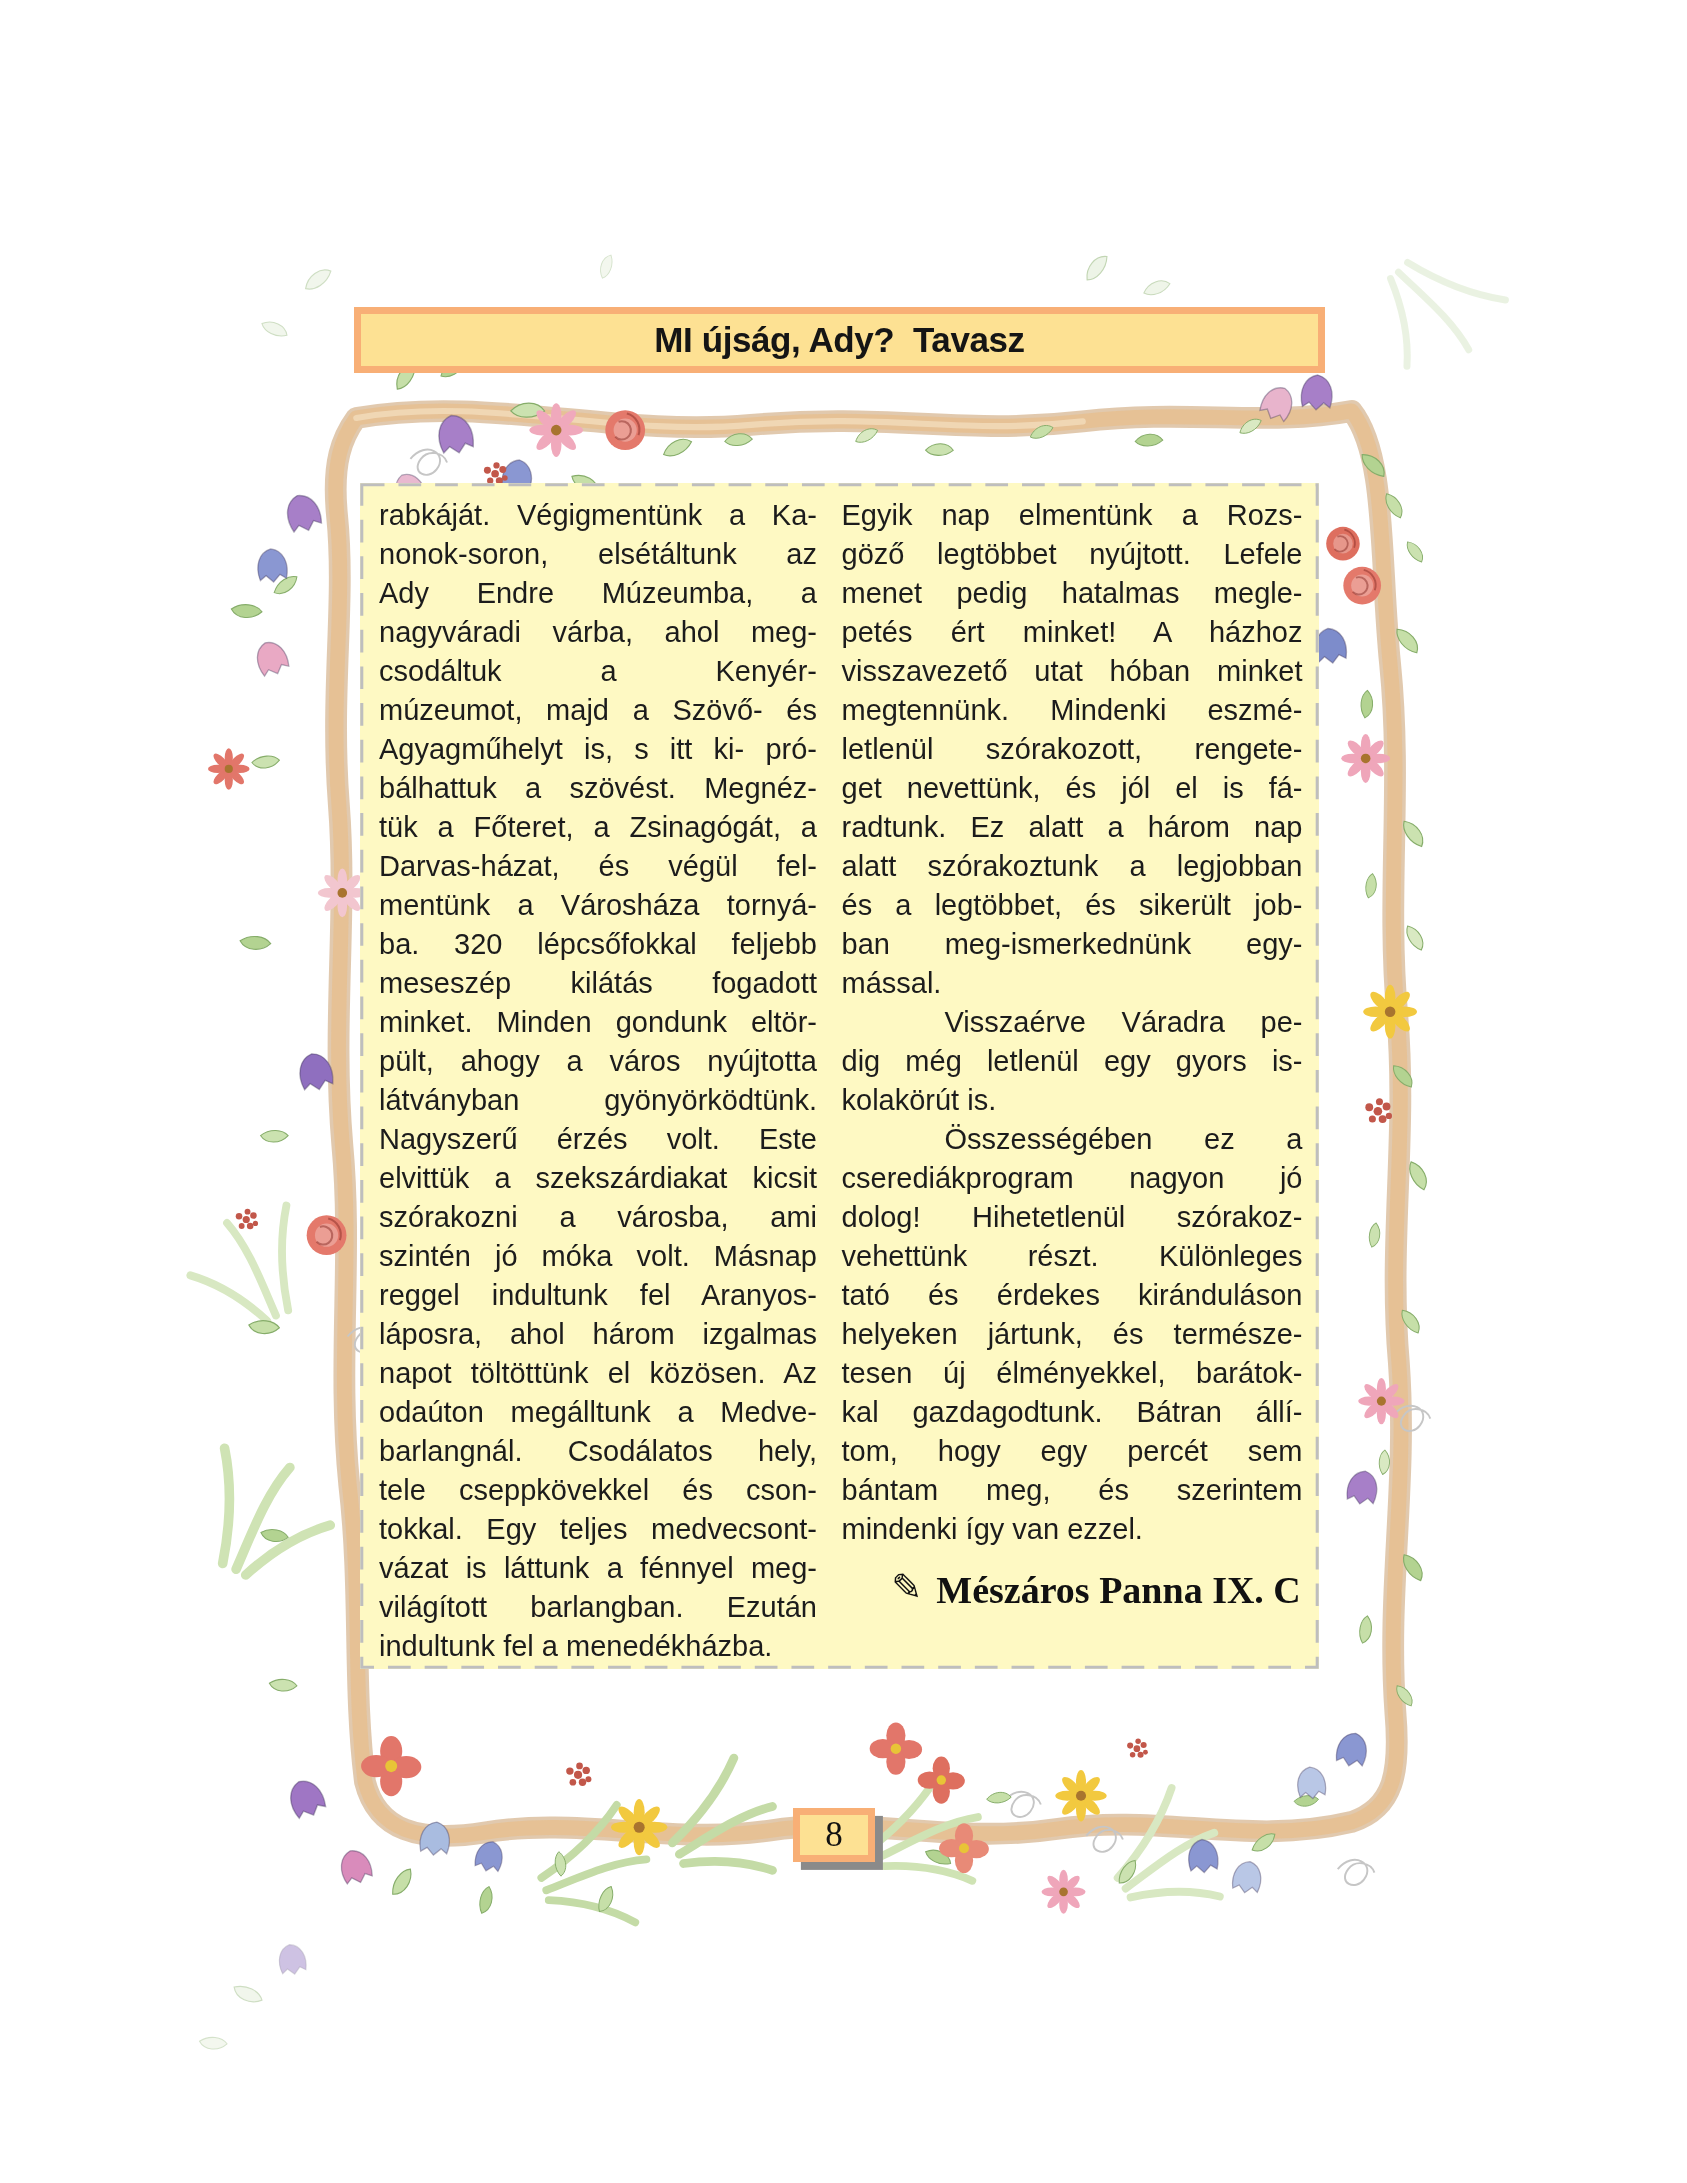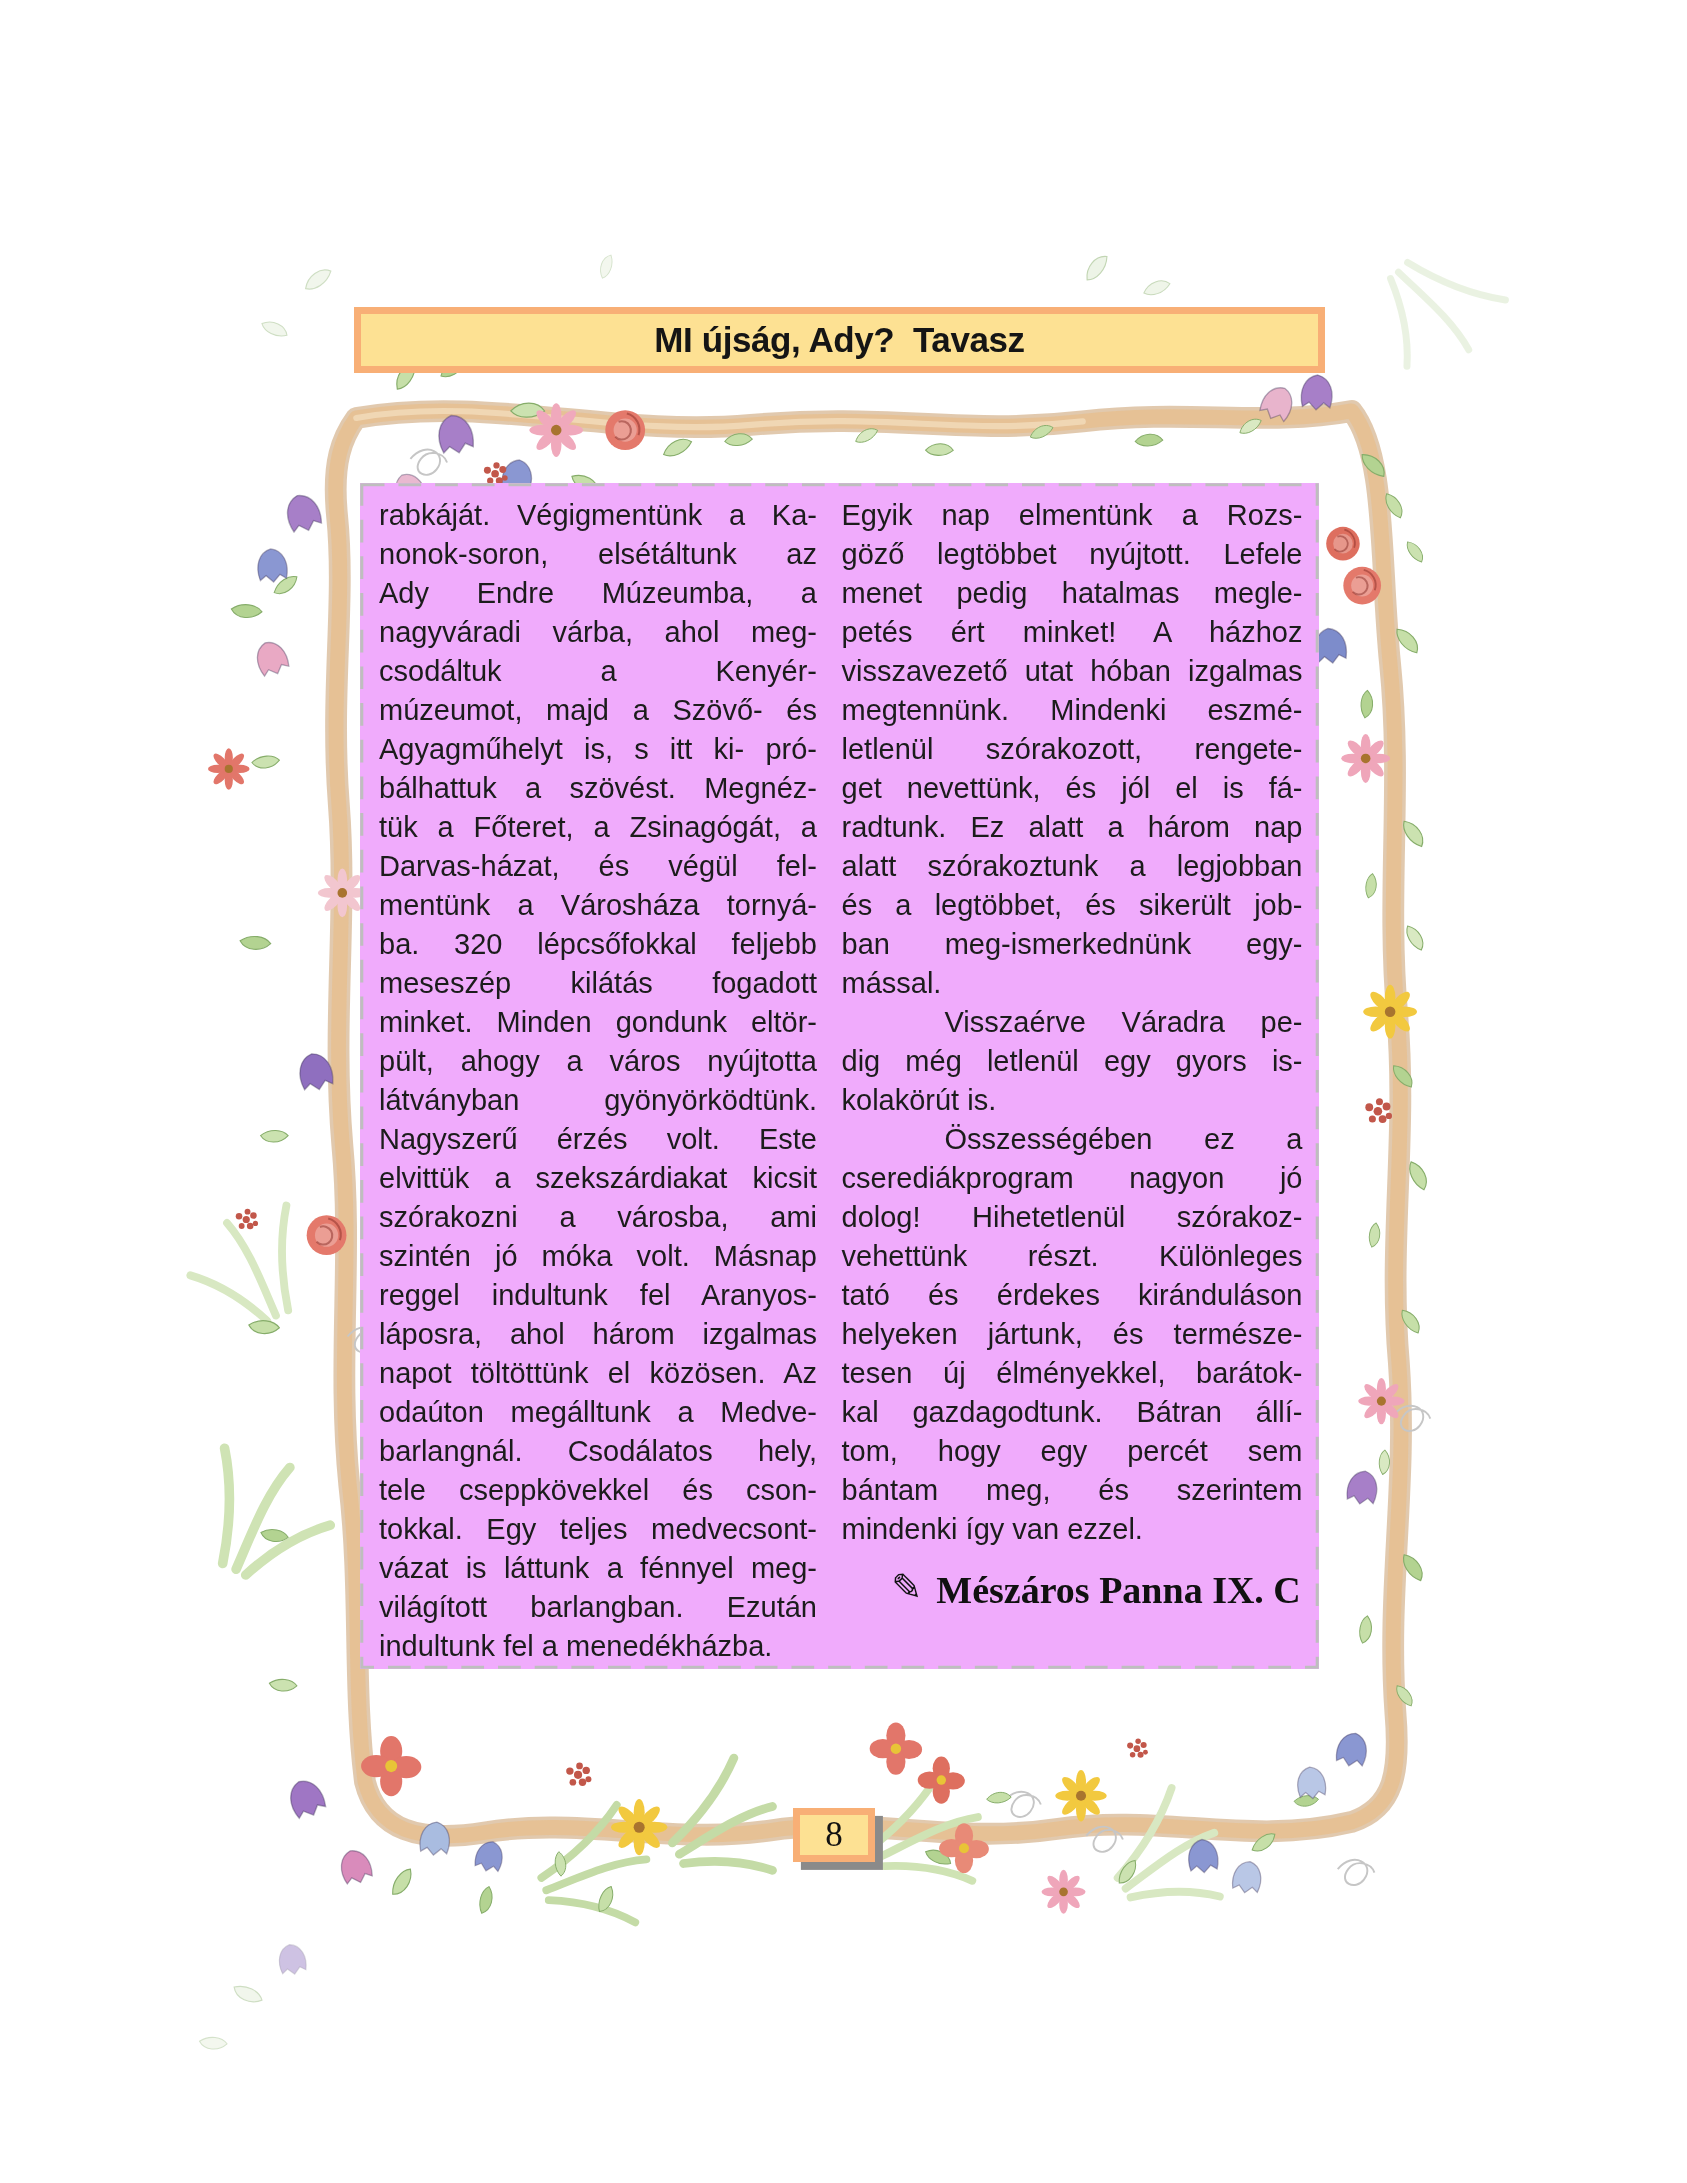--- a/index.html
+++ b/index.html
@@ -7,21 +7,21 @@
         font-family:"Liberation Sans","DejaVu Sans",sans-serif;}
   svg.frame{position:absolute;left:0;top:0;width:1687px;height:2184px;}
 
   
   .banner{position:absolute;left:354px;top:307px;width:971px;height:66px;box-sizing:border-box;
           border:7.9px solid var(--banner-border,#F8AF76);background:var(--banner-fill,#FDE193);
           display:flex;align-items:center;justify-content:center;z-index:3;}
   .banner .title{font-weight:bold;font-size:35px;letter-spacing:-0.4px;color:#151515;white-space:pre;text-align:center;}
 
   
-  .textbox{position:absolute;left:360px;top:483px;width:959px;height:1186px;background:#f0abfc;z-index:2;}
+  .textbox{position:absolute;left:360px;top:483px;width:959px;height:1186px;background:#fef9c3;z-index:2;}
   .dashes{position:absolute;left:0;top:0;width:100%;height:100%;pointer-events:none;}
   .cols{position:absolute;left:0;top:0;width:100%;height:100%;box-sizing:border-box;
         padding:13px 15.7px 0 19px;display:flex;gap:24.5px;}
   .col{color:#1c1c1c;}
   .col.left{width:438px;}
   .col.right{width:461px;display:flex;flex-direction:column;}
   .line{font-size:29px;line-height:39px;height:39px;white-space:nowrap;overflow:visible;
         text-align:justify;text-align-last:justify;}
   .line.ind{padding-left:103px;}
   .line.end{text-align-last:left;}
@@ -272,21 +272,21 @@
           <div class="line">vázat is láttunk a fénnyel meg-</div>
           <div class="line">világított barlangban. Ezután</div>
           <div class="line end">indultunk fel a menedékházba.</div>
         </div>
       <div class="col right">
         <div id="col-right-lines">
             <div class="line">Egyik nap elmentünk a Rozs-</div>
             <div class="line">göző legtöbbet nyújtott. Lefele</div>
             <div class="line">menet pedig hatalmas megle-</div>
             <div class="line">petés ért minket! A házhoz</div>
-            <div class="line">visszavezető utat hóban izgalmas</div>
+            <div class="line">visszavezető utat hóban minket</div>
             <div class="line">megtennünk. Mindenki eszmé-</div>
             <div class="line">letlenül szórakozott, rengete-</div>
             <div class="line">get nevettünk, és jól el is fá-</div>
             <div class="line">radtunk. Ez alatt a három nap</div>
             <div class="line">alatt szórakoztunk a legjobban</div>
             <div class="line">és a legtöbbet, és sikerült job-</div>
             <div class="line">ban meg-ismerkednünk egy-</div>
             <div class="line end">mással.</div>
             <div class="line ind">Visszaérve Váradra pe-</div>
             <div class="line">dig még letlenül egy gyors is-</div>

